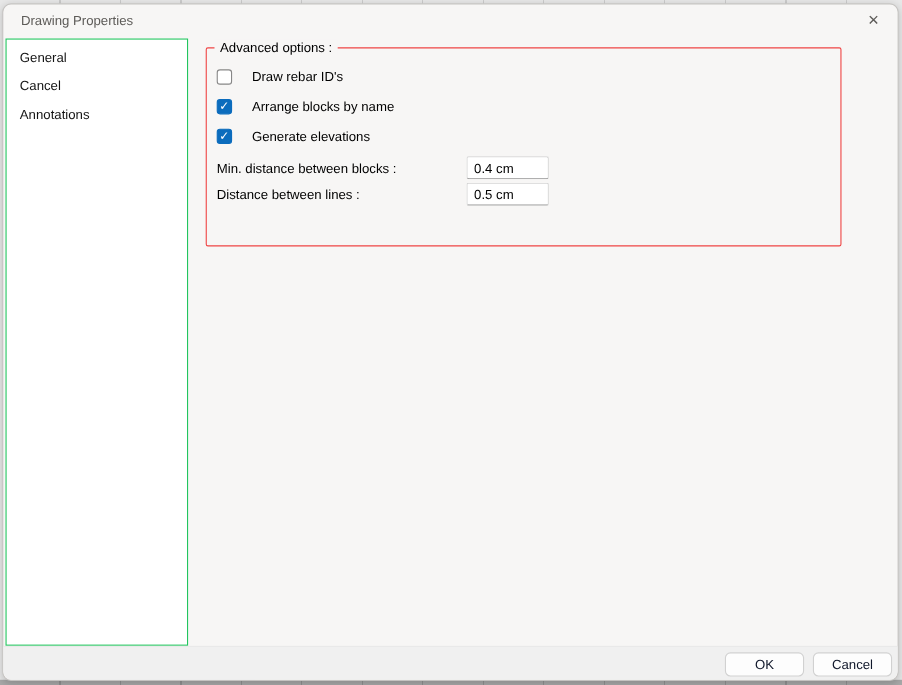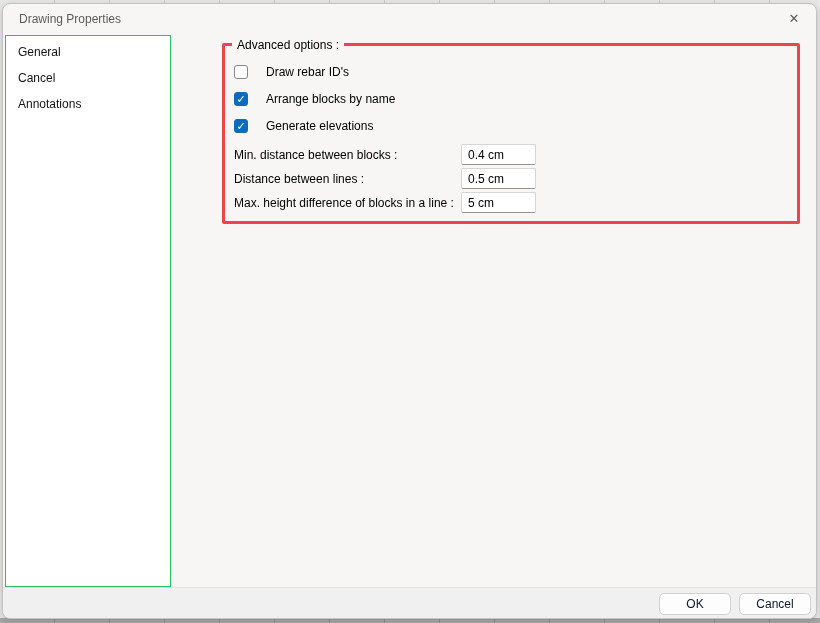--- a/index.html
+++ b/index.html
@@ -65,23 +65,22 @@
     color:#4a463d;
     border:1px solid #d29a3f;
     background:linear-gradient(#fde3ae 0%, #fbcd87 44%, #f8b257 50%, #f4a43c 82%, #f8bd72 100%);
     box-shadow:inset 0 0 0 1px rgba(255,255,255,.55);
   }
 
   
   .group {
     position:absolute; left:184px; top:39px;
     width:578px; height:181px;
-    border:3px solid #ef4444;
+    border:1px solid #ef4444;
     border-radius:2px;
-    margin-left:35px;
   }
   .group-legend {
     position:absolute; top:-8px; left:7px;
     padding:0 5px;
     background:#f7f6f5;
     font-size:12px; color:#000;
   }
 
   .cb-row {
     position:absolute; left:9px;
@@ -192,24 +191,20 @@
     <div class="field-row f1">
       <span class="f-label">Min. distance between blocks :</span>
       <input class="f-input" value="0.4 cm" style="">
     </div>
 
     <div class="field-row f2">
       <span class="f-label">Distance between lines :</span>
       <input class="f-input" value="0.5 cm" style="">
     </div>
 
-    <div class="field-row f3">
-      <span class="f-label">Max. height difference of blocks in a line :</span>
-      <input class="f-input" value="5 cm" style="">
-    </div>
   </div>
 
   <div class="footer">
     <button class="btn ok">OK</button>
     <button class="btn cancel">Cancel</button>
   </div>
 
 </div>
 
 </body></html>

